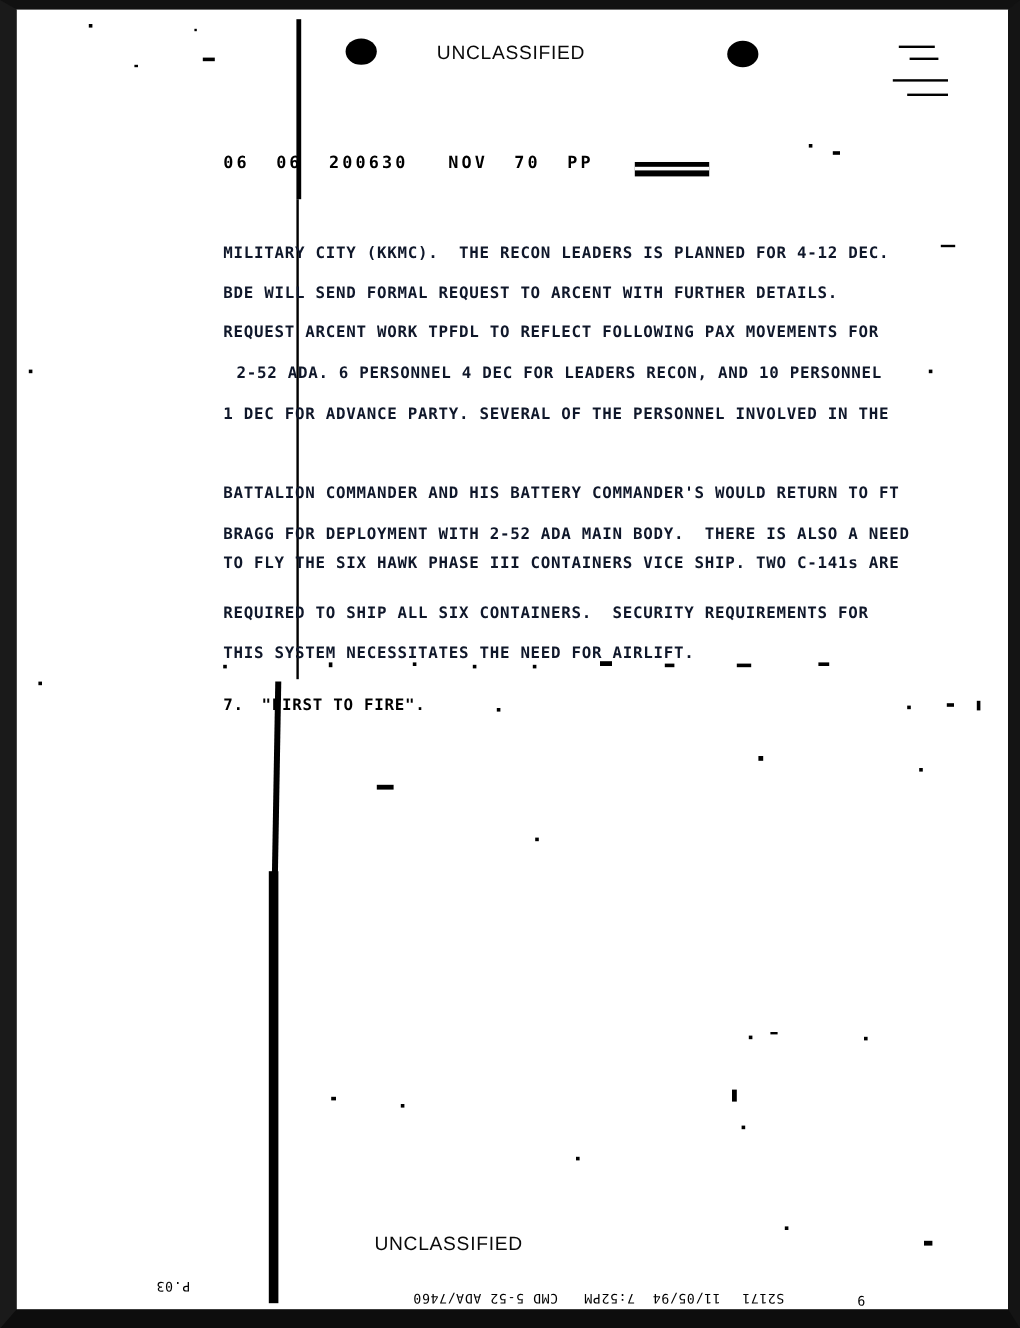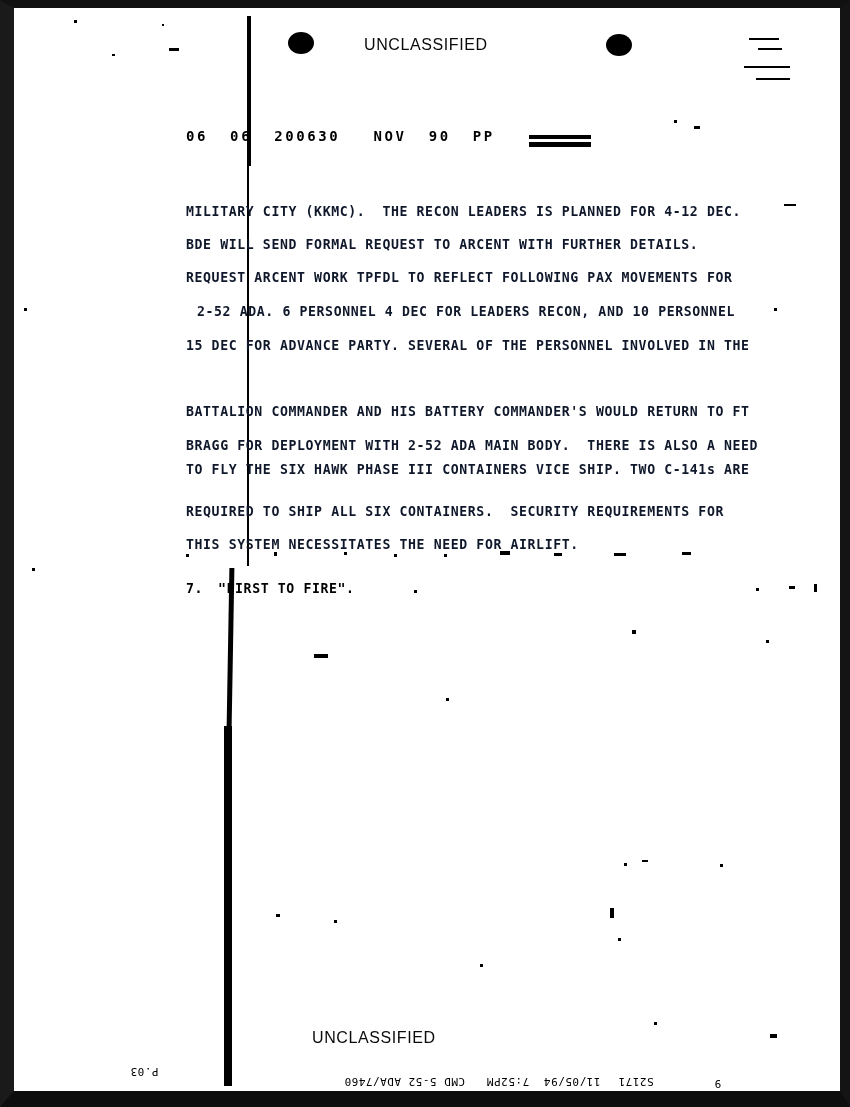--- a/index.html
+++ b/index.html
@@ -149,28 +149,28 @@
     <div class="cls-header">UNCLASSIFIED</div>
 
     <div class="punch left"></div>
     <div class="punch right"></div>
 
     <div class="streak streak-a"></div>
     <div class="streak streak-b"></div>
     <div class="streak streak-c"></div>
     <div class="streak streak-d"></div>
 
-    <div class="hdr-line" style="left:172px; top:120px;">06  06  200630   NOV  90  PP</div>
+    <div class="hdr-line" style="left:172px; top:120px;">06  06  200630   NOV  70  PP</div>
     <div class="redaction"></div>
 
     <div class="doc-line" style="left:172px; top:196px;">MILITARY CITY (KKMC).  THE RECON LEADERS IS PLANNED FOR 4-12 DEC.</div>
     <div class="doc-line" style="left:172px; top:262px;">REQUEST ARCENT WORK TPFDL TO REFLECT FOLLOWING PAX MOVEMENTS FOR</div>
     <div class="doc-line" style="left:172px; top:229px;">BDE WILL SEND FORMAL REQUEST TO ARCENT WITH FURTHER DETAILS.</div>
     <div class="doc-line" style="left:183px; top:296px;">2-52 ADA. 6 PERSONNEL 4 DEC FOR LEADERS RECON, AND 10 PERSONNEL</div>
-    <div class="doc-line" style="left:172px; top:330px;">15 DEC FOR ADVANCE PARTY. SEVERAL OF THE PERSONNEL INVOLVED IN THE</div>
+    <div class="doc-line" style="left:172px; top:330px;">1 DEC FOR ADVANCE PARTY. SEVERAL OF THE PERSONNEL INVOLVED IN THE</div>
     <div class="doc-line" style="left:172px; top:396px;">BATTALION COMMANDER AND HIS BATTERY COMMANDER'S WOULD RETURN TO FT</div>
     <div class="doc-line" style="left:172px; top:430px;">BRAGG FOR DEPLOYMENT WITH 2-52 ADA MAIN BODY.  THERE IS ALSO A NEED</div>
     <div class="doc-line" style="left:172px; top:454px;">TO FLY THE SIX HAWK PHASE III CONTAINERS VICE SHIP. TWO C-141s ARE</div>
     <div class="doc-line" style="left:172px; top:496px;">REQUIRED TO SHIP ALL SIX CONTAINERS.  SECURITY REQUIREMENTS FOR</div>
     <div class="doc-line" style="left:172px; top:529px;">THIS SYSTEM NECESSITATES THE NEED FOR AIRLIFT.</div>
 
     <div class="para-num" style="left:172px; top:573px;">7.</div>
     <div class="para-num" style="left:204px; top:573px;">"FIRST TO FIRE".</div>
 
     <div class="cls-footer">UNCLASSIFIED</div>

